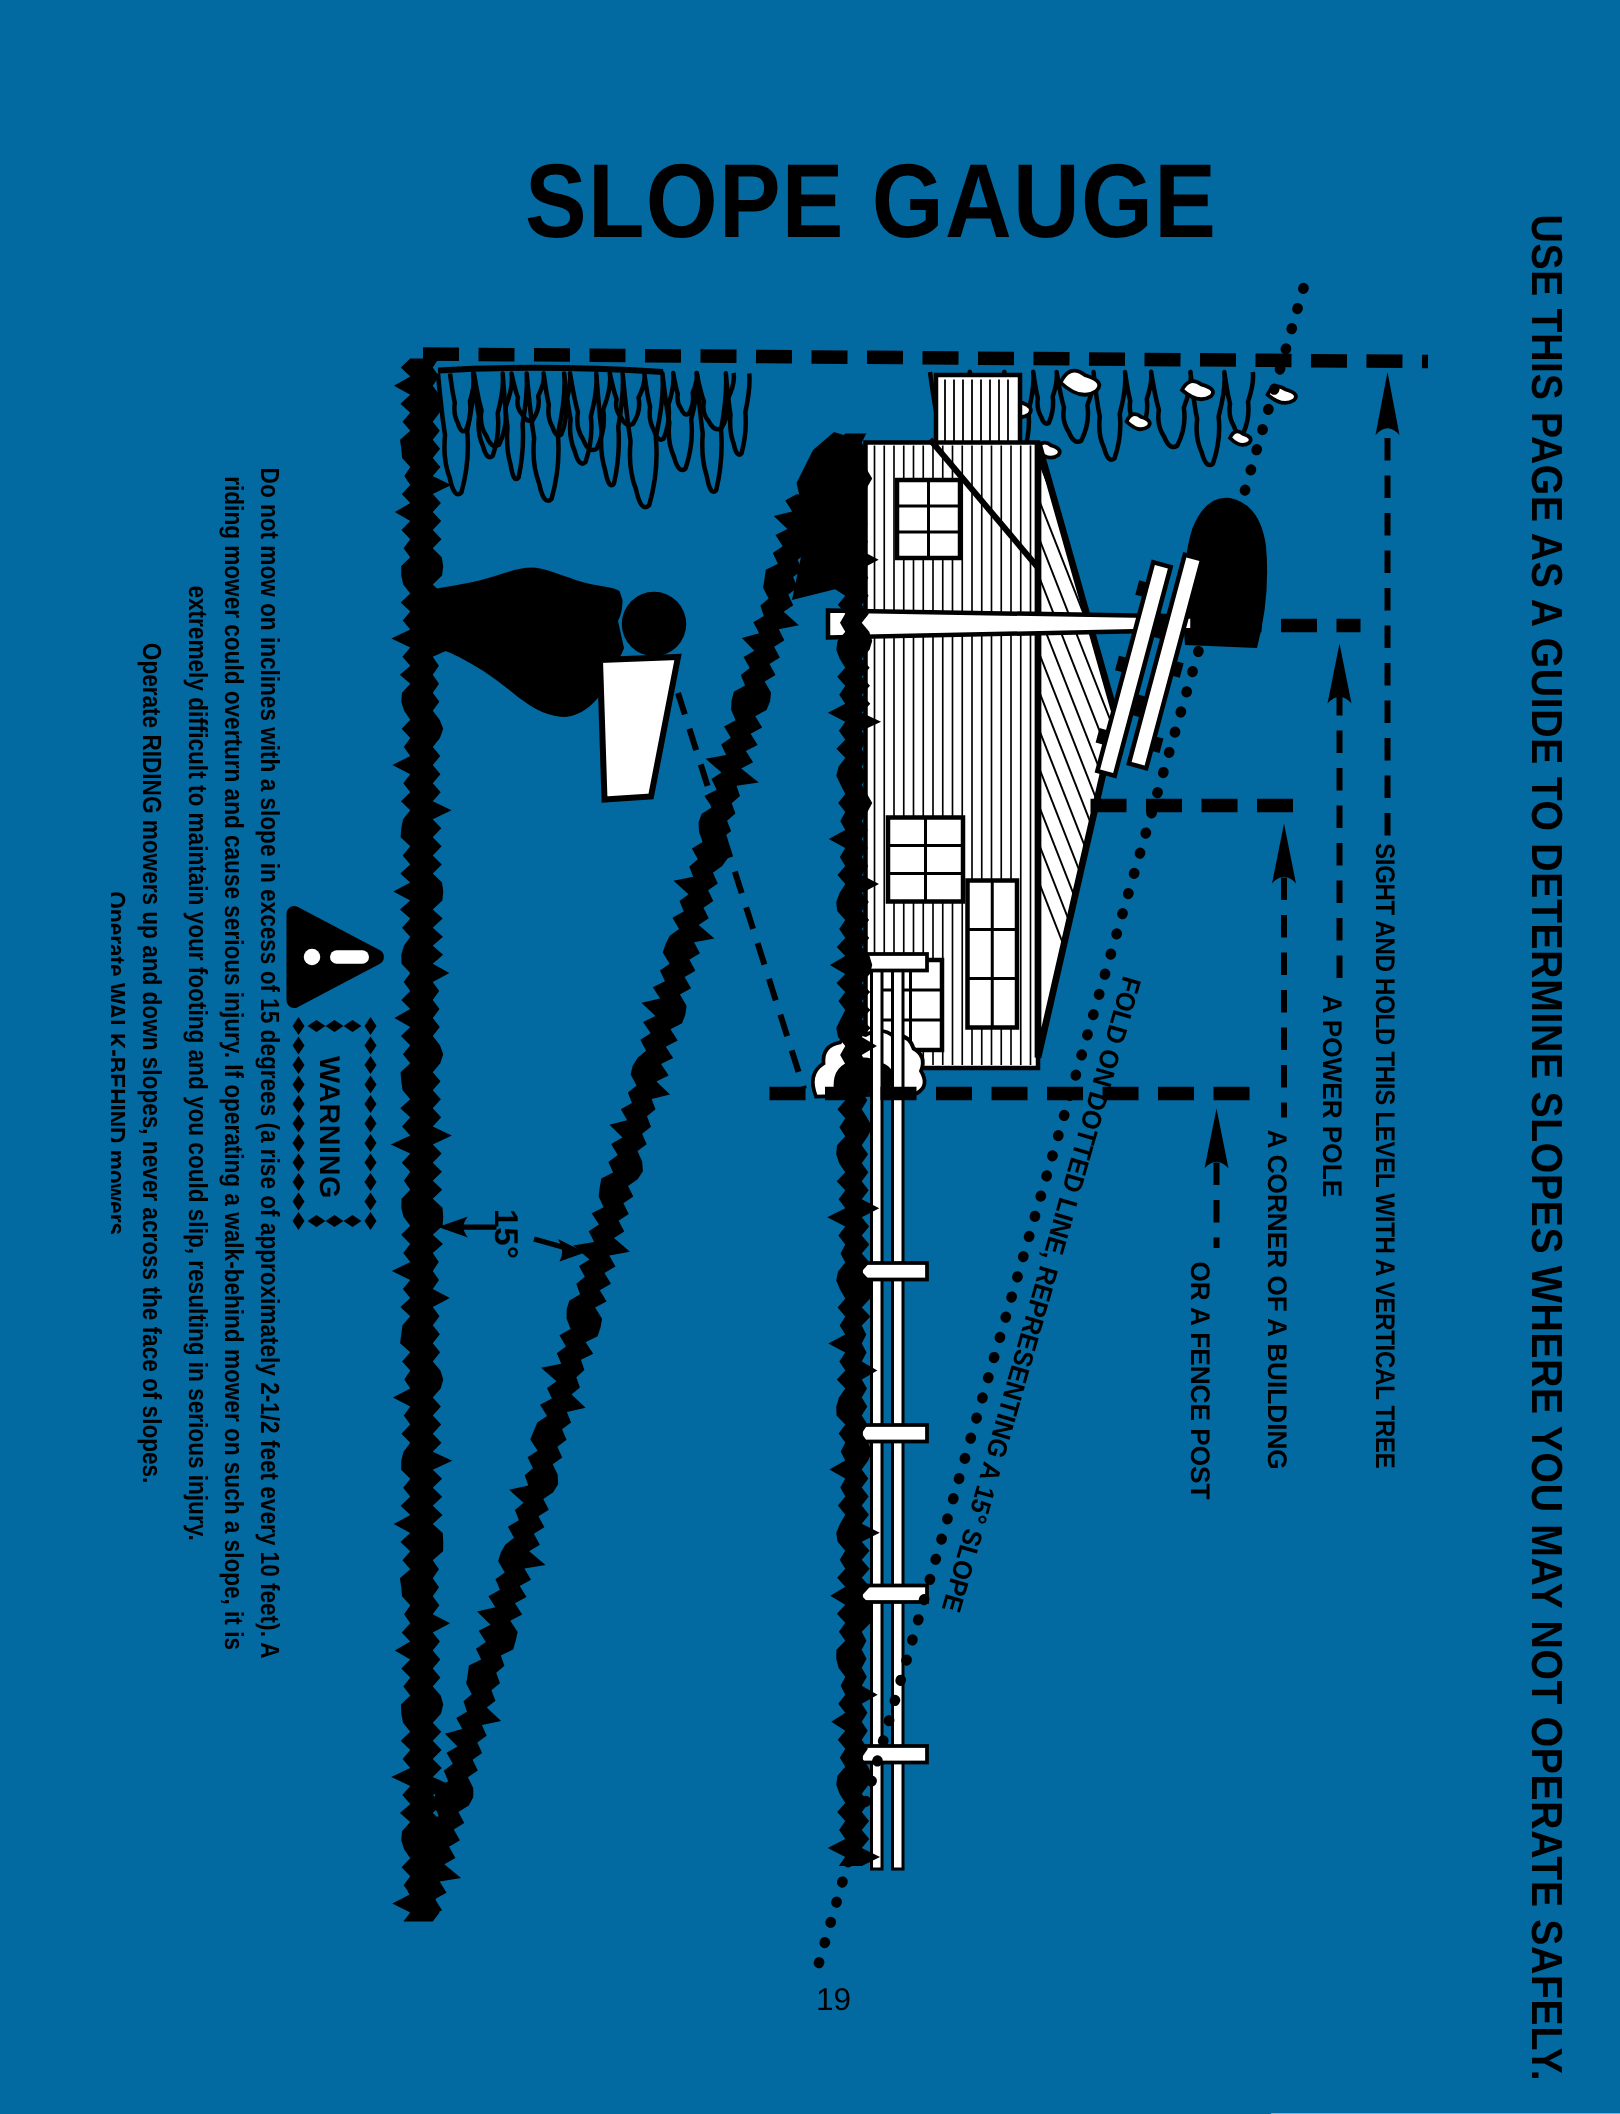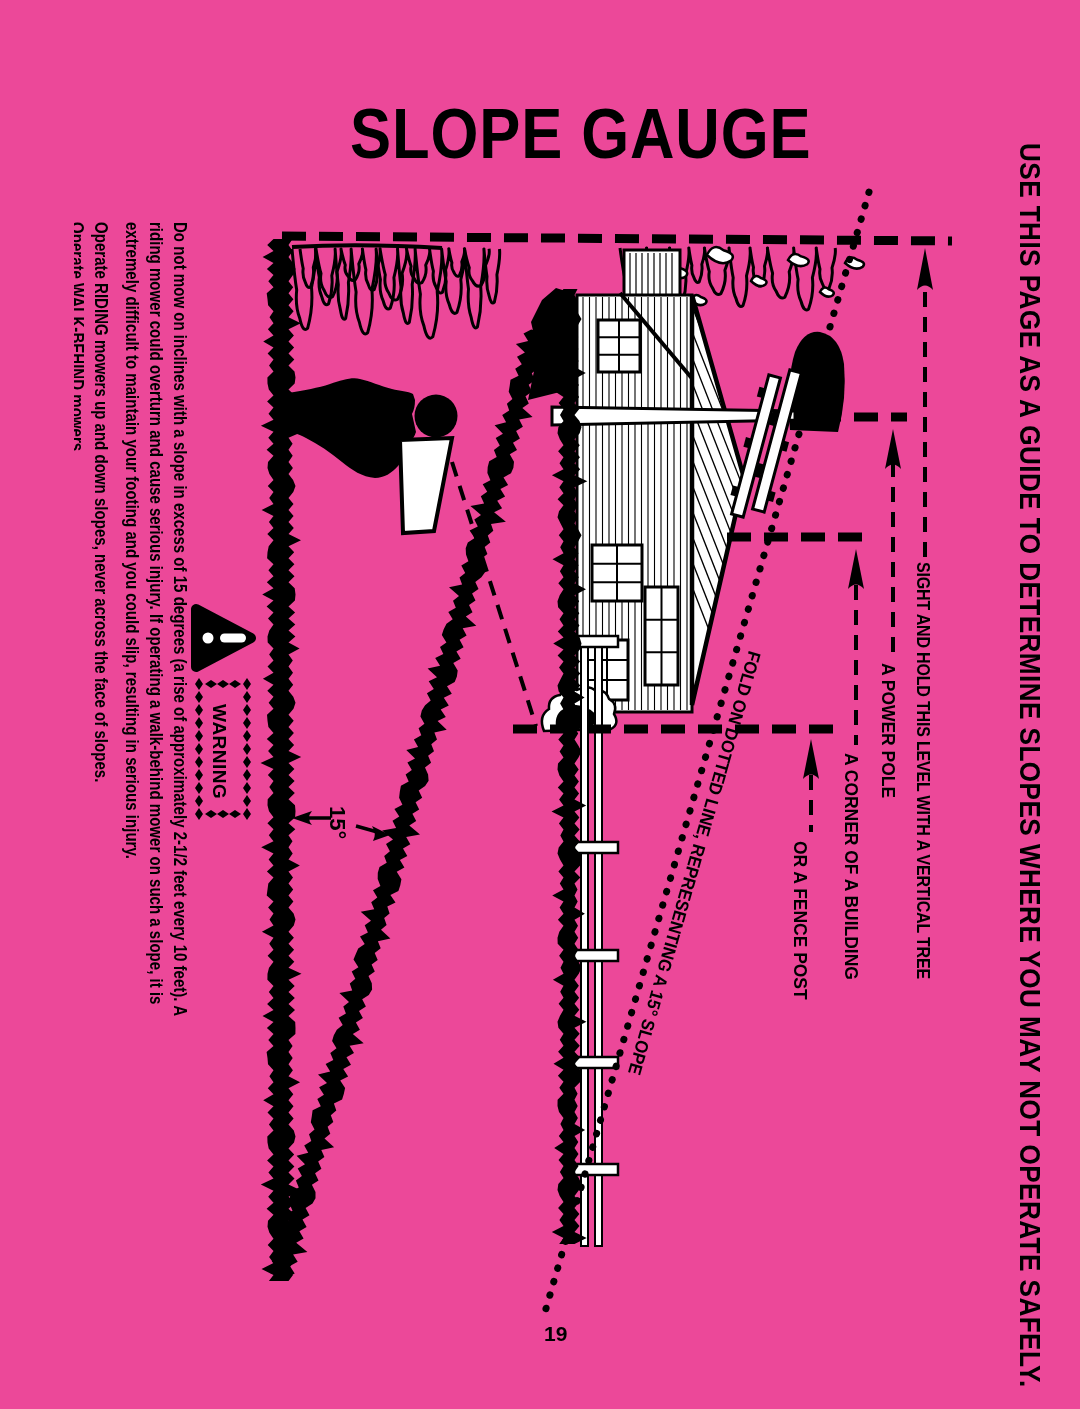--- a/index.html
+++ b/index.html
@@ -1,30 +1,30 @@
 <!DOCTYPE html>
 <html><head>
 <meta charset="utf-8">
 <style>
   html,body{margin:0;padding:0;background:#e8e8e8;}
-  #page{position:relative;width:1080px;height:1409px;background:#ec4899;overflow:hidden;
-        font-family:"Liberation Sans", sans-serif;color:#000;}
+  #page{position:relative;width:1080px;height:1409px;background:#0369a1;overflow:hidden;
+        font-family:"Liberation Sans", sans-serif;color:#000;text-align:center;}
   .abs{position:absolute;}
   #title{left:350px;top:94px;font-size:70px;font-weight:bold;letter-spacing:1px;
          transform:scaleX(0.88);transform-origin:left top;white-space:nowrap;}
   
   .rotwrap{position:absolute;width:0;height:0;}
   .rot{transform-origin:left top;}
   #side-note-inner{transform:rotate(90deg) scaleX(0.90);width:1320px;height:34px;
       font-size:29px;font-weight:bold;letter-spacing:0.5px;white-space:nowrap;}
   #warn-text-inner{transform:rotate(90deg) scaleX(0.86);width:1132px;height:118px;
       font-size:17.5px;font-weight:bold;line-height:24px;overflow:hidden;}
   .wline{white-space:nowrap;}
   .wpara{margin-top:7px;}
-  #page-num{left:544px;top:1322px;font-size:21px;font-weight:bold;}
+  #page-num{left:544px;top:1322px;font-size:21px;font-weight:normal;}
   svg{position:absolute;left:0;top:0;}
   svg text{font-family:"Liberation Sans", sans-serif;font-weight:bold;fill:#000;}
 </style>
 </head>
 <body>
 
 <div id="page">
 
   <div id="title" class="abs">SLOPE GAUGE</div>
 

